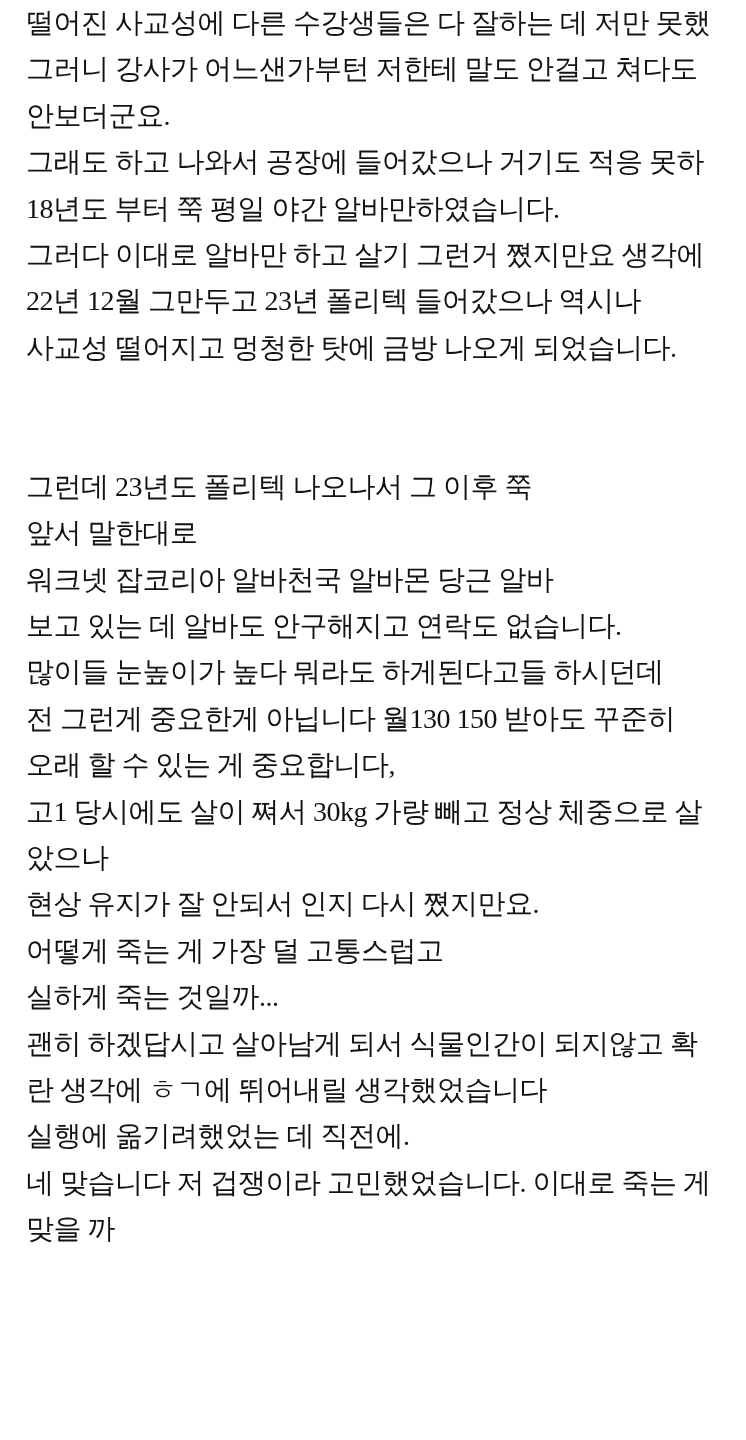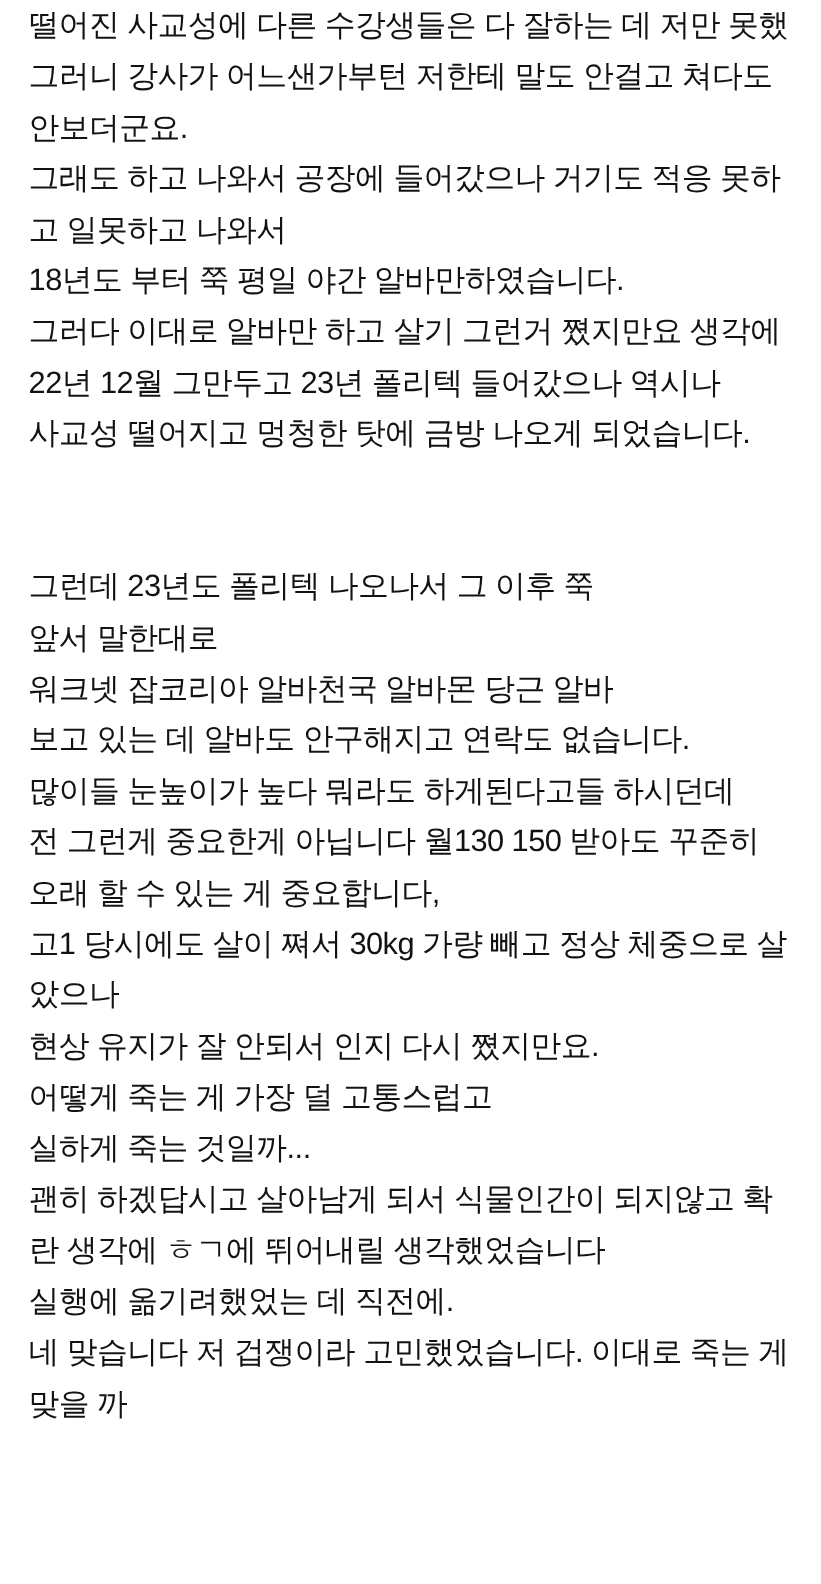--- a/index.html
+++ b/index.html
@@ -10,42 +10,41 @@
     width: 746px;
     height: 1440px;
     background: #ffffff;
     overflow: hidden;
   }
   .post-body {
     box-sizing: border-box;
     width: 746px;
     height: 1440px;
     padding: 0 18px 0 26px;
-    font-family: Liberation Sans, sans-serif;
+    font-family: Liberation Serif, serif;
     color: #121212;
     font-weight: 400;
   }
   .text-line {
     height: 46.4px;
     line-height: 46.4px;
     font-size: 28px;
     letter-spacing: -0.5px;
     white-space: pre;
     overflow: visible;
   }
 </style>
 </head>
 <body style="background: rgb(255, 255, 255);">
 
 <div class="post-body" style="color: rgb(18, 18, 18);">
   <div class="text-line">떨어진 사교성에 다른 수강생들은 다 잘하는 데 저만 못했</div>
   <div class="text-line">그러니 강사가 어느샌가부턴 저한테 말도 안걸고 쳐다도</div>
   <div class="text-line">안보더군요.</div>
   <div class="text-line">그래도 하고 나와서 공장에 들어갔으나 거기도 적응 못하</div>
-  <div class="text-line">고 일못하고 나와서</div>
   <div class="text-line">18년도 부터 쭉 평일 야간 알바만하였습니다.</div>
   <div class="text-line">그러다 이대로 알바만 하고 살기 그런거 쪘지만요 생각에</div>
   <div class="text-line">22년 12월 그만두고 23년 폴리텍 들어갔으나 역시나</div>
   <div class="text-line">사교성 떨어지고 멍청한 탓에 금방 나오게 되었습니다.</div>
   <div class="text-line"></div>
   <div class="text-line"></div>
   <div class="text-line">그런데 23년도 폴리텍 나오나서 그 이후 쭉</div>
   <div class="text-line">앞서 말한대로</div>
   <div class="text-line">워크넷 잡코리아 알바천국 알바몬 당근 알바</div>
   <div class="text-line">보고 있는 데 알바도 안구해지고 연락도 없습니다.</div>

